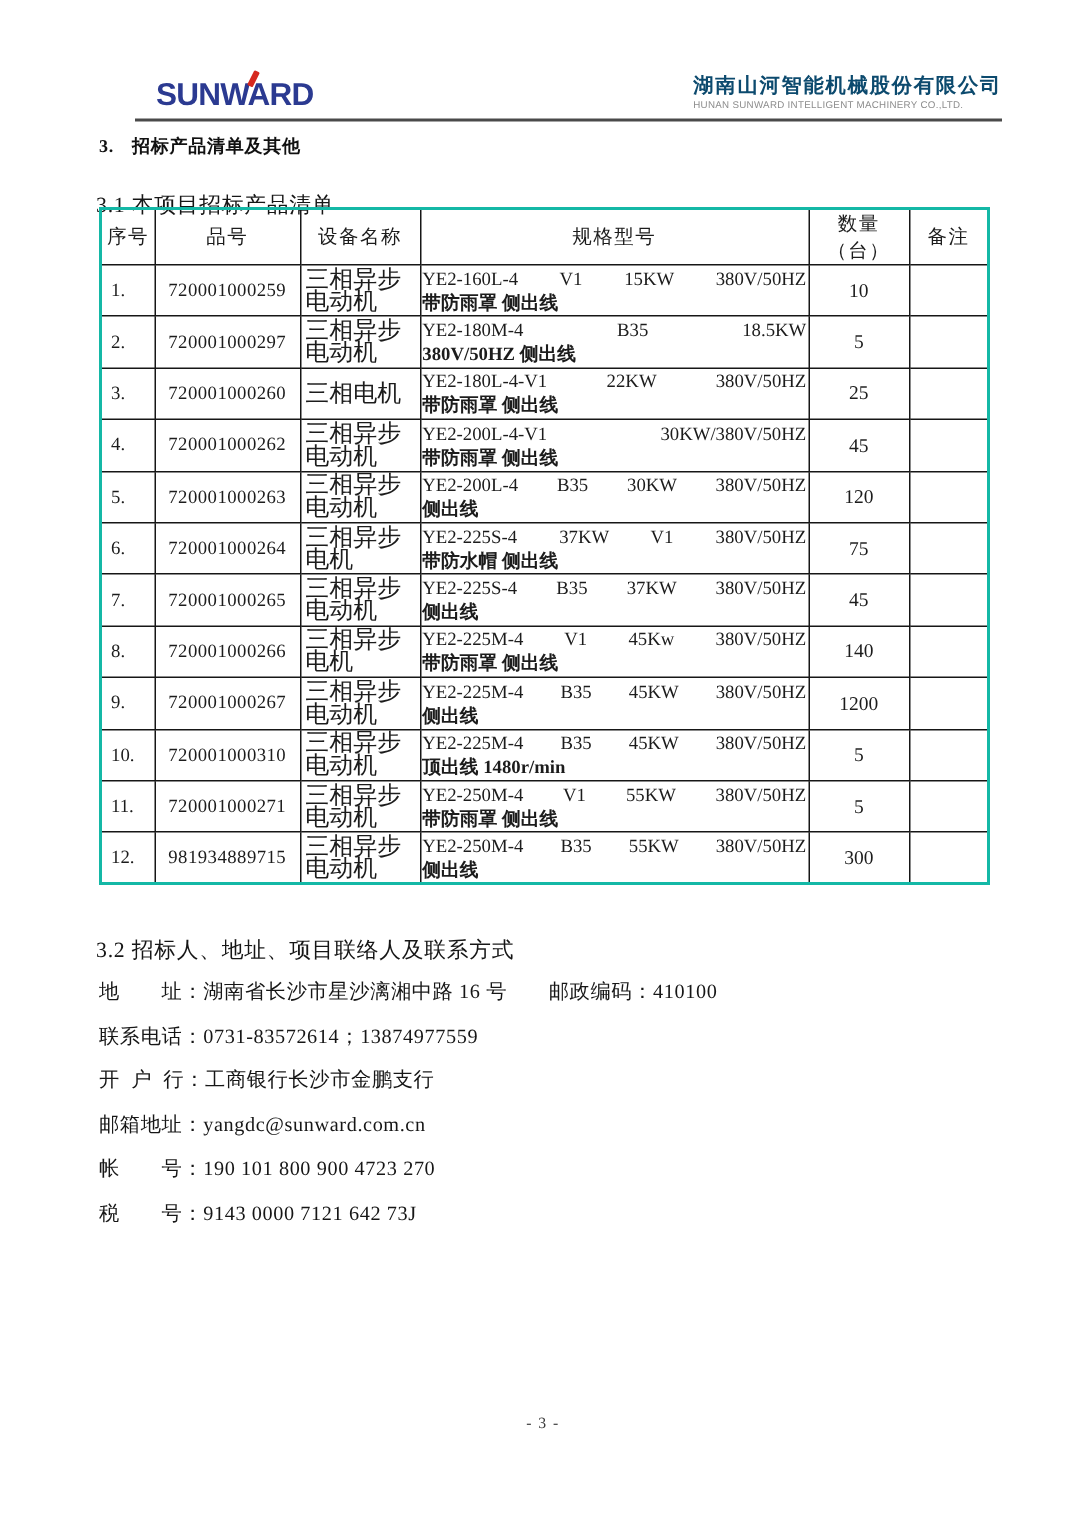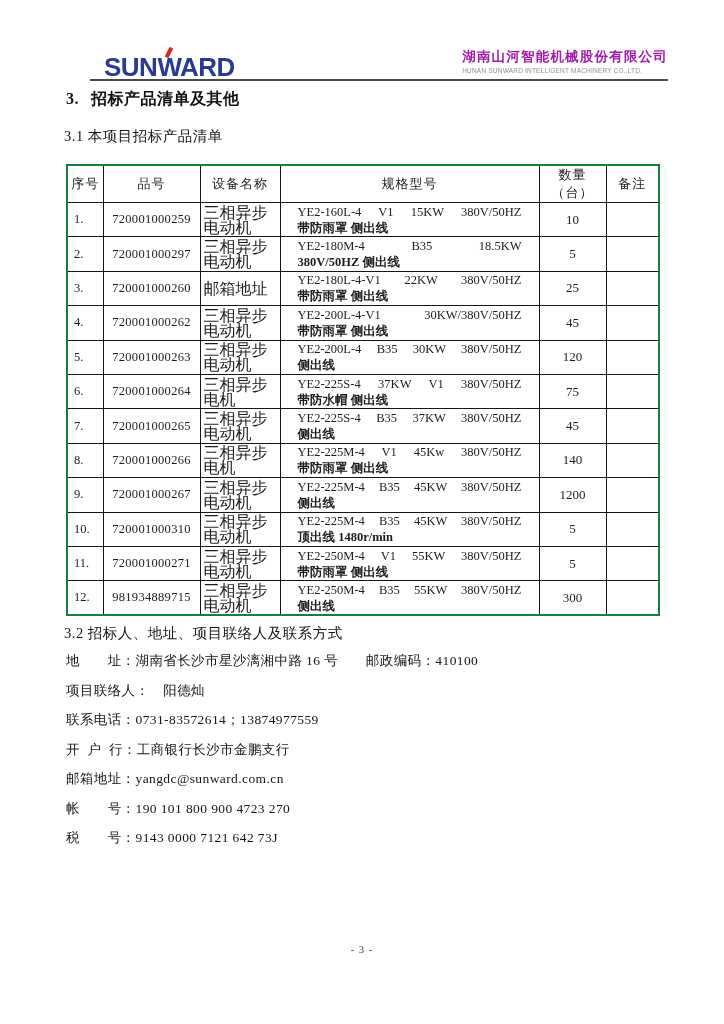--- a/index.html
+++ b/index.html
@@ -10,78 +10,78 @@
     color: #1c1c1c;
     position: relative;
     overflow: hidden;
   }
   .page { position: absolute; inset: 0; background: #ffffff; }
 
   
   .logo {
     position: absolute; left: 104px; top: 52px;
     font-family: "Liberation Sans", "DejaVu Sans", sans-serif;
-    font-weight: 700; font-size: 26px; letter-spacing: -0.5px;
+    font-weight: 700; font-size: 21px; letter-spacing: -0.5px;
     color: #2b3a91;
   }
   .logo-accent {
     position: absolute; left: 63px; top: -5px;
     width: 4px; height: 11px; background: #d6281e;
     transform: rotate(27deg); border-radius: 1px;
     display: inline-block;
   }
   .hco {
     position: absolute; right: 56px; top: 48px;
     text-align: left;
     font-family: "Liberation Sans", "DejaVu Sans", sans-serif;
   }
-  .hco-cn { font-size: 13.5px; font-weight: 700; color: #a21caf; letter-spacing: 1.2px; }
+  .hco-cn { font-size: 13.5px; font-weight: 700; color: #0c4a6e; letter-spacing: 1.2px; }
   .hco-en { font-size: 6.5px; color: #8d8d8d; letter-spacing: 0.2px; margin-top: 1px; }
   .hrule {
     position: absolute; left: 90px; right: 56px; top: 79px;
     border-top: 2px solid #4a4a4a;
   }
 
   
   .sec3 {
     position: absolute; left: 66px; top: 89px;
-    font-size: 16px; font-weight: 700; color: #111;
+    font-size: 12px; font-weight: 700; color: #111;
     letter-spacing: 0.5px;
   }
   .sec3 .num { margin-right: 12px; }
   .sec31 {
     position: absolute; left: 64px; top: 127px;
     font-size: 14.5px; color: #161616; letter-spacing: 0.5px;
   }
   .sec32 {
     position: absolute; left: 64px; top: 624px;
     font-size: 14.5px; color: #161616; letter-spacing: 0.5px;
   }
 
   
   table.ptable {
-    position: absolute; left: 66px; top: 164px;
+    position: absolute; left: 66px; top: 138px;
     width: 592px;
     border-collapse: collapse;
     table-layout: fixed;
-    border: 2px solid #15803d;
+    border: 2px solid #14b8a6;
   }
   .ptable th, .ptable td {
     border: 1px solid #161616;
     font-weight: normal;
     vertical-align: middle;
     overflow: hidden;
   }
   .ptable thead tr { height: 30px; }
   .ptable tbody tr { height: 34.4px; }
   .ptable th { font-size: 13px; text-align: center; letter-spacing: 1px; }
   .c-no   { text-align: left; padding-left: 6px; font-size: 12.5px; }
   .c-item { text-align: center; font-size: 12.5px; letter-spacing: 0.3px; }
   .c-dev  { text-align: left; padding: 0 3px; font-size: 16px; line-height: 15px; word-break: break-all; }
-  .c-spec { text-align: left; padding: 0 17px; font-size: 12.5px; line-height: 16px; }
+  .c-spec { text-align: left; padding: 0 1px; font-size: 12.5px; line-height: 16px; }
   .c-qty  { text-align: center; font-size: 13px; }
   .c-note { }
   .spec-line { text-align: justify; text-align-last: justify; white-space: nowrap; }
   .spec-line:last-child { text-align-last: left; font-weight: bold; }
 
   
   .contact {
     position: absolute; left: 66px; top: 646px; right: 40px;
   }
   .contact-line {
@@ -155,21 +155,21 @@
     <td class="c-spec">
             <div class="spec-line">YE2-180M-4 B35 18.5KW</div>
             <div class="spec-line">380V/50HZ 侧出线</div>
           </td>
     <td class="c-qty">5</td>
     <td class="c-note"></td>
   </tr>
         <tr>
     <td class="c-no">3.</td>
     <td class="c-item">720001000260</td>
-    <td class="c-dev">邮箱地址</td>
+    <td class="c-dev">三相电机</td>
     <td class="c-spec">
             <div class="spec-line">YE2-180L-4-V1 22KW 380V/50HZ</div>
             <div class="spec-line">带防雨罩 侧出线</div>
           </td>
     <td class="c-qty">25</td>
     <td class="c-note"></td>
   </tr>
         <tr>
     <td class="c-no">4.</td>
     <td class="c-item">720001000262</td>
@@ -269,21 +269,20 @@
     <td class="c-qty">300</td>
     <td class="c-note"></td>
   </tr>
       </tbody>
   </table>
 
   <div class="sec32">3.2 招标人、地址、项目联络人及联系方式</div>
 
   <div class="contact">
       <div class="contact-line">地　　址：湖南省长沙市星沙漓湘中路 16 号　　邮政编码：410100</div>
-      <div class="contact-line">项目联络人：　阳德灿</div>
       <div class="contact-line">联系电话：0731-83572614；13874977559</div>
       <div class="contact-line">开  户  行：工商银行长沙市金鹏支行</div>
       <div class="contact-line">邮箱地址：yangdc@sunward.com.cn</div>
       <div class="contact-line">帐　　号：190 101 800 900 4723 270</div>
       <div class="contact-line">税　　号：9143 0000 7121 642 73J</div>
     </div>
 
   <div class="footer">- 3 -</div>
 
 </div>

